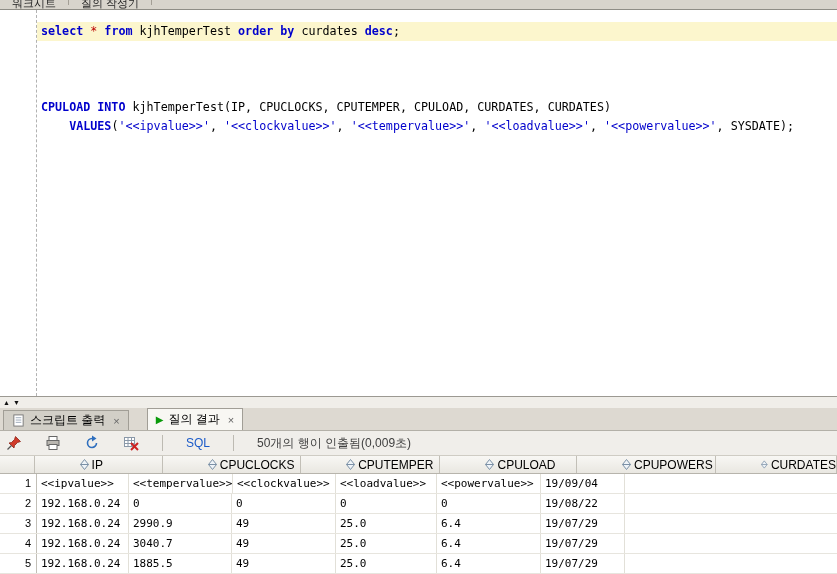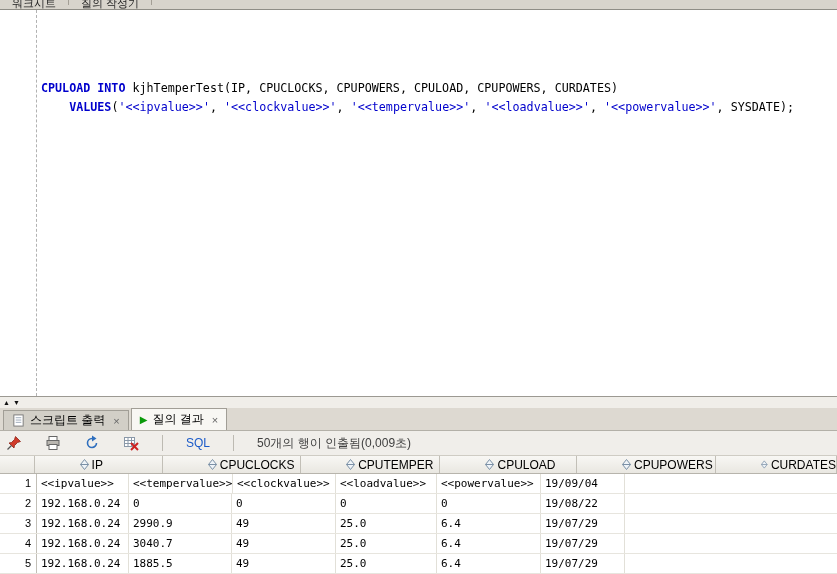--- a/index.html
+++ b/index.html
@@ -24,21 +24,21 @@
   .str { color: #0000cc; }
   .op { color: #bb0000; }
 
   
   .splitter { height: 12px; background: #f0eee9; border-top: 1px solid #9c9992;
               display: flex; align-items: center; padding-left: 3px; gap: 3px; }
   .tri { font-size: 7px; line-height: 1; color: #111; cursor: pointer; }
 
   
   .tabbar { height: 23px; background: #ddd9d1; display: flex; align-items: flex-end;
-            padding-left: 3px; gap: 2px; border-bottom: 1px solid #b3b0a8; }
+            padding-left: 3px; gap: 18px; border-bottom: 1px solid #b3b0a8; }
   .tab { display: flex; align-items: center; gap: 5px; height: 20px; padding: 0 8px;
          font-size: 12px; background: #d2cfc7; border: 1px solid #a19e96; border-bottom: none;
          white-space: nowrap; cursor: default; }
   .tab.active { background: #f8f7f3; height: 22px; }
   .close { color: #666; font-size: 11px; margin-left: 3px; }
   .runglyph { color: #0a9a0a; font-size: 10px; }
 
   
   .toolbar { height: 25px; background: #f0eeea; border-bottom: 1px solid #cfccc4;
              display: flex; align-items: center; gap: 23px; padding-left: 6px; font-size: 12px; }
@@ -68,24 +68,25 @@
 <div class="app">
 
   <div class="topstrip">
     <span class="ttab">워크시트</span>
     <span class="ttab">질의 작성기</span>
   </div>
 
   <div class="editor">
     <div class="gutter"></div>
     <div class="code">
+      <div class="codeline hl"><span class="kw">select </span><span class="op">* </span><span class="kw">from</span><span> kjhTemperTest </span><span class="kw">order by</span><span> curdates </span><span class="kw">desc</span><span>;</span></div>
       <div class="codeline"></div>
       <div class="codeline"></div>
       <div class="codeline"></div>
-      <div class="codeline"><span class="kw">CPULOAD INTO</span><span> kjhTemperTest(IP, CPUCLOCKS, CPUPOWERS, CPULOAD, CPUPOWERS, CURDATES)</span></div>
+      <div class="codeline"><span class="kw">CPULOAD INTO</span><span> kjhTemperTest(IP, CPUCLOCKS, CPUTEMPER, CPULOAD, CURDATES, CURDATES)</span></div>
       <div class="codeline"><span>    </span><span class="kw">VALUES</span><span>(</span><span class="str">'&lt;&lt;ipvalue&gt;&gt;'</span><span>, </span><span class="str">'&lt;&lt;clockvalue&gt;&gt;'</span><span>, </span><span class="str">'&lt;&lt;tempervalue&gt;&gt;'</span><span>, </span><span class="str">'&lt;&lt;loadvalue&gt;&gt;'</span><span>, </span><span class="str">'&lt;&lt;powervalue&gt;&gt;'</span><span>, SYSDATE);</span></div>
     </div>
   </div>
 
   <div class="splitter">
     <span class="tri">▲</span>
     <span class="tri">▼</span>
   </div>
 
   <div class="tabbar">

